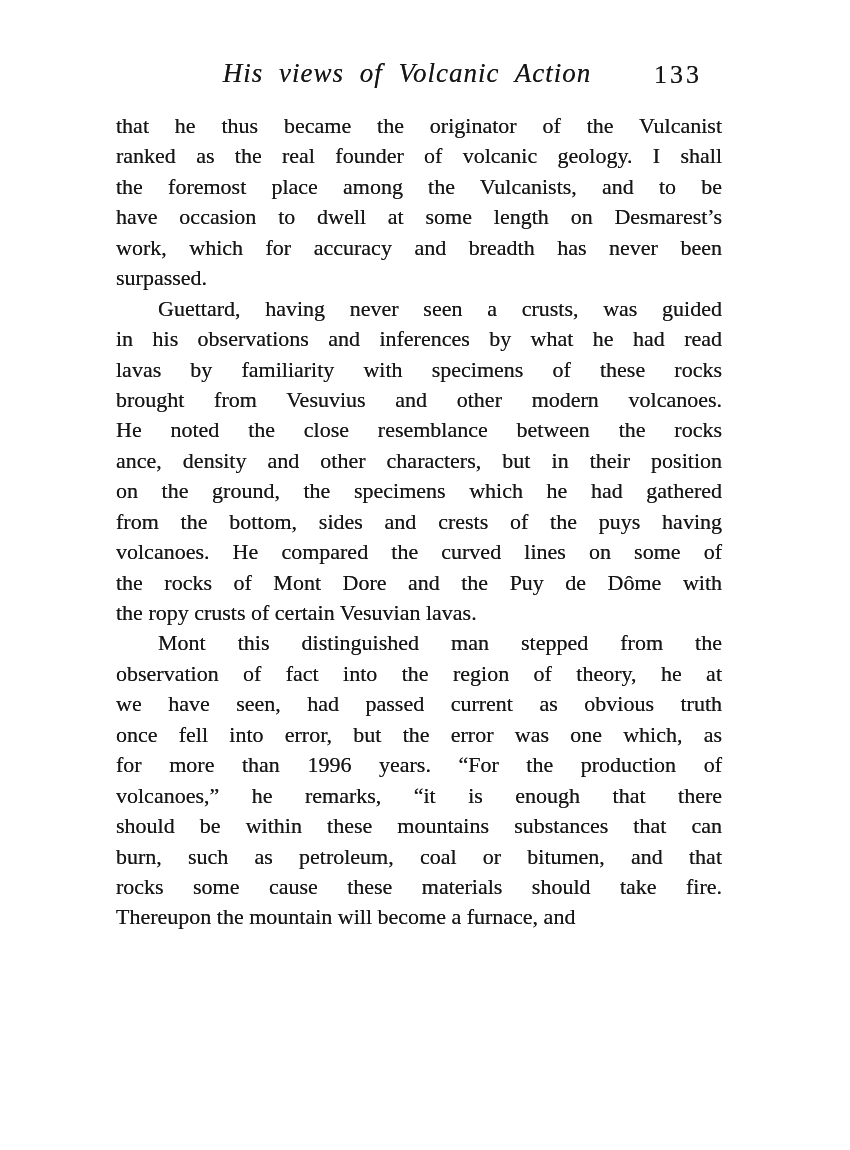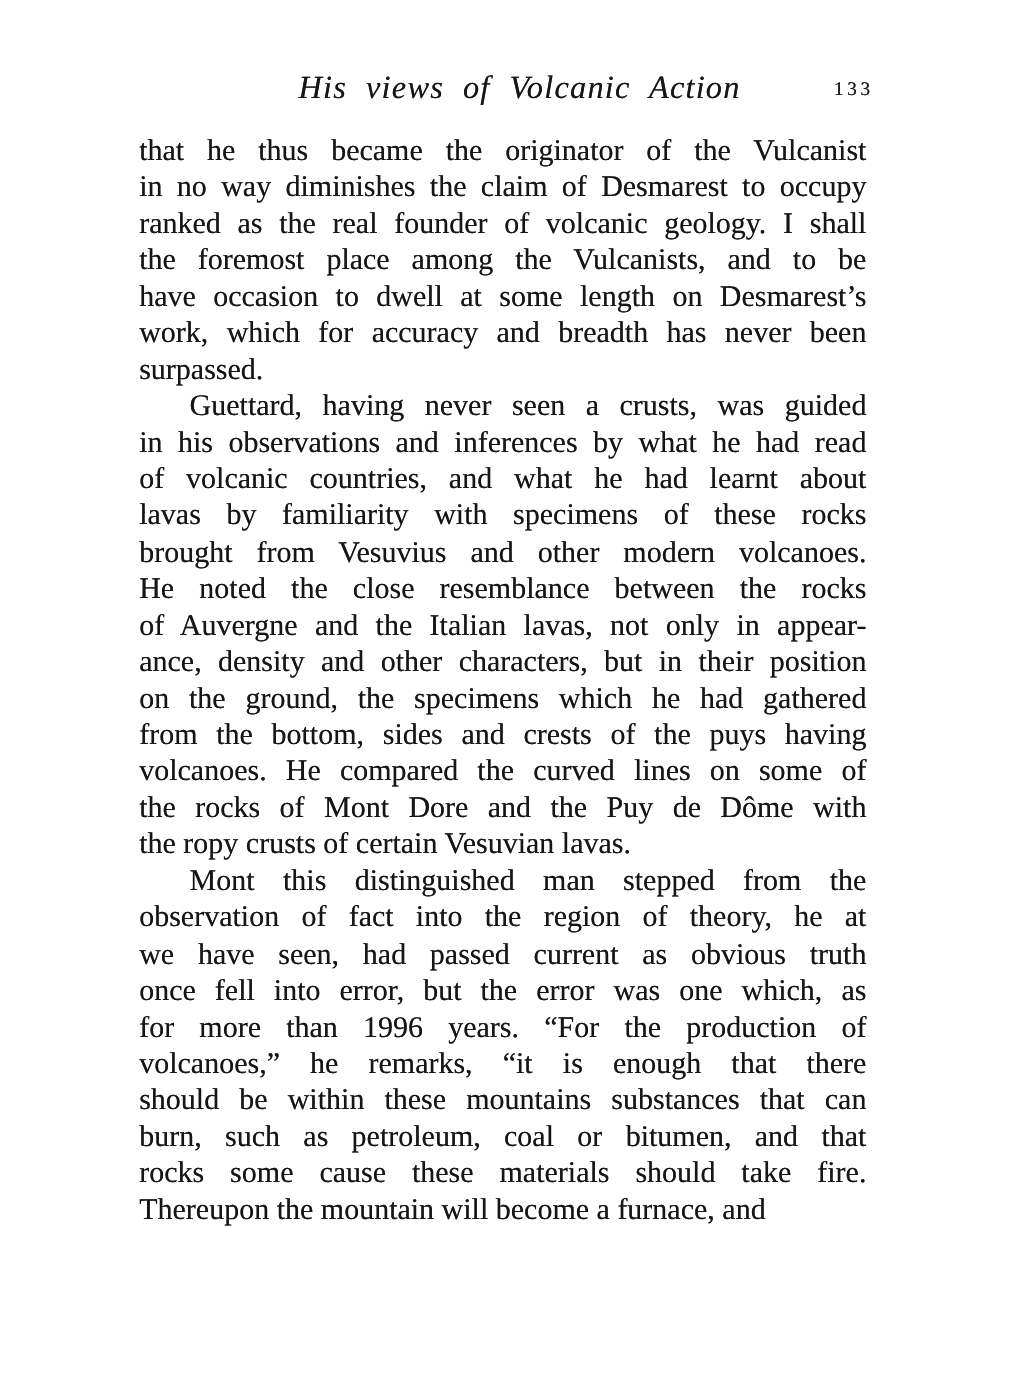--- a/index.html
+++ b/index.html
@@ -12,55 +12,55 @@
     overflow: hidden;
     font-family: "Liberation Serif", "DejaVu Serif", serif;
     color: #161616;
     text-shadow: 0 0 0.5px rgba(20,20,20,0.75); 
   }
 
   
   .running-head {
     position: absolute;
     top: 54px;
-    left: 130px;
+    left: 104px;
     width: 606px;
     height: 44px;
   }
   .head-title {
     position: absolute;
     left: 0;
     right: 0;
     top: 0;
     text-align: center;
     font-style: italic;
     font-size: 27px;
     line-height: 38px;
     letter-spacing: 1px;
     word-spacing: 8px;
     white-space: nowrap;
   }
   .page-number {
     position: absolute;
     right: 8px;
     top: 4px;
-    font-size: 16px;
+    font-size: 26px;
     line-height: 34px;
     letter-spacing: 3px;
   }
 
   
   .body-text {
     position: absolute;
     top: 111px;
     left: 116px;
     width: 606px;
   }
   .line {
-    font-size: 25px;
+    font-size: 22px;
     height: 30.45px;
     line-height: 30.45px;
     text-align: justify;
     text-align-last: justify;
     white-space: nowrap;  
     overflow: visible;
   }
   .line.indent { padding-left: 42px; }
   .line.last   { text-align-last: left; white-space: normal; }
 </style>
@@ -69,33 +69,30 @@
 
 <div class="page">
 
   <header class="running-head">
     <span class="head-title">His views of Volcanic Action</span>
     <span class="page-number">133</span>
   </header>
 
   <main class="body-text">
       <div class="line">that he thus became the originator of the Vulcanist</div>
-      <div class="line">in no way diminishes the claim of Desmarest to occupy</div>
       <div class="line">ranked as the real founder of volcanic geology.  I shall</div>
       <div class="line">the foremost place among the Vulcanists, and to be</div>
       <div class="line">have occasion to dwell at some length on Desmarest’s</div>
       <div class="line">work, which for accuracy and breadth has never been</div>
       <div class="line last">surpassed.</div>
       <div class="line indent">Guettard, having never seen a crusts, was guided</div>
       <div class="line">in his observations and inferences by what he had read</div>
-      <div class="line">of volcanic countries, and what he had learnt about</div>
       <div class="line">lavas by familiarity with specimens of these rocks</div>
       <div class="line">brought from Vesuvius and other modern volcanoes.</div>
       <div class="line">He noted the close resemblance between the rocks</div>
-      <div class="line">of Auvergne and the Italian lavas, not only in appear-</div>
       <div class="line">ance, density and other characters, but in their position</div>
       <div class="line">on the ground, the specimens which he had gathered</div>
       <div class="line">from the bottom, sides and crests of the puys having</div>
       <div class="line">volcanoes.  He compared the curved lines on some of</div>
       <div class="line">the rocks of Mont Dore and the Puy de Dôme with</div>
       <div class="line last">the ropy crusts of certain Vesuvian lavas.</div>
       <div class="line indent">Mont this distinguished man stepped from the</div>
       <div class="line">observation of fact into the region of theory, he at</div>
       <div class="line">we have seen, had passed current as obvious truth</div>
       <div class="line">once fell into error, but the error was one which, as</div>

